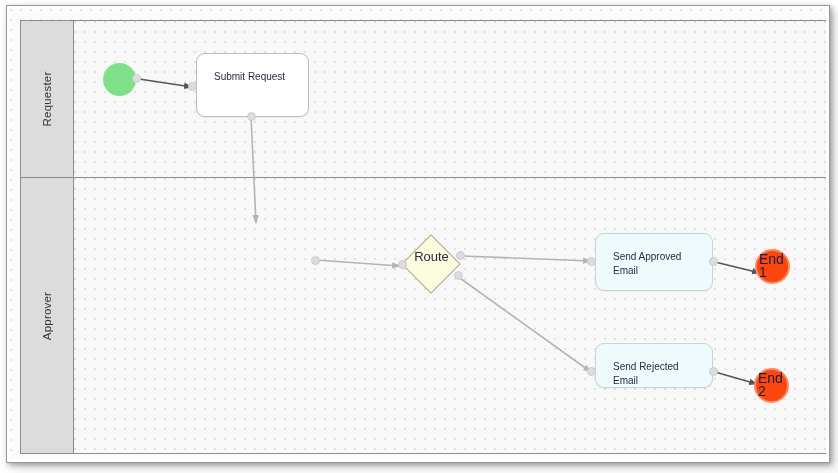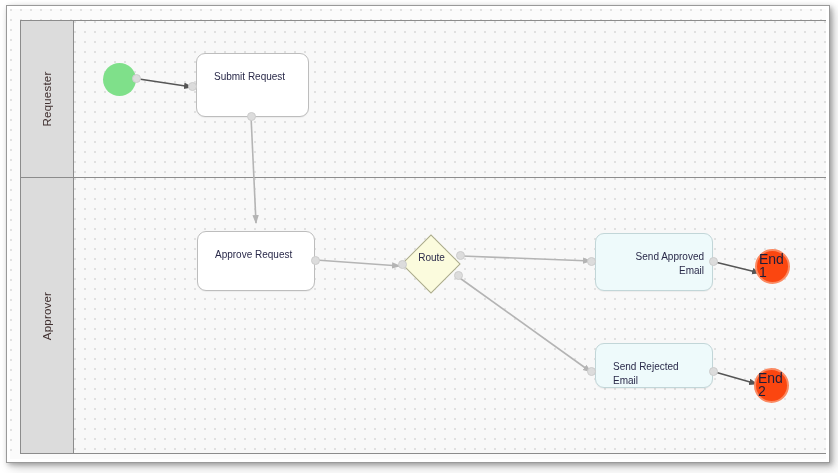--- a/index.html
+++ b/index.html
@@ -248,36 +248,33 @@
 
         <div class="node start-event" style="left:93px; top:54px; width:33px; height:33px;"></div>
         <div class="port" style="left:122px; top:65px;"></div>
 
         <div class="node task task-white" style="left:186px; top:44px; width:113px; height:64px;">
           <div class="task-label">Submit Request</div>
         </div>
         <div class="port" style="left:178px; top:73px;"></div>
         <div class="port" style="left:237px; top:103px;"></div>
 
-        <div class="node task task-white" style="left:187px; top:222px; width:118px; height:60px;">
-          <div class="task-label">Approve Request</div>
-        </div>
         <div class="port" style="left:301px; top:247px;"></div>
 
         <div class="node gateway" style="left:400px; top:234px; width:42px; height:42px;">
           <div class="diamond"></div>
         </div>
         <div style="position:absolute; left:394px; top:238px; width:55px; text-align:center;">
-          <span style="font-size:10px; color:#2a2a4a;">Route</span>
+          <span style="font-size:13px; color:#2a2a4a;">Route</span>
         </div>
         <div class="port" style="left:388px; top:251px;"></div>
         <div class="port" style="left:446px; top:242px;"></div>
         <div class="port" style="left:444px; top:262px;"></div>
 
-        <div class="node task task-cyan" style="left:585px; top:224px; width:118px; height:58px;text-align:right;">
+        <div class="node task task-cyan" style="left:585px; top:224px; width:118px; height:58px;">
           <div class="task-label">Send Approved
 Email</div>
         </div>
         <div class="port" style="left:577px; top:248px;"></div>
         <div class="port" style="left:699px; top:248px;"></div>
 
         <div class="node task task-cyan" style="left:585px; top:334px; width:118px; height:45px;">
           <div class="task-label">Send Rejected
 Email</div>
         </div>

